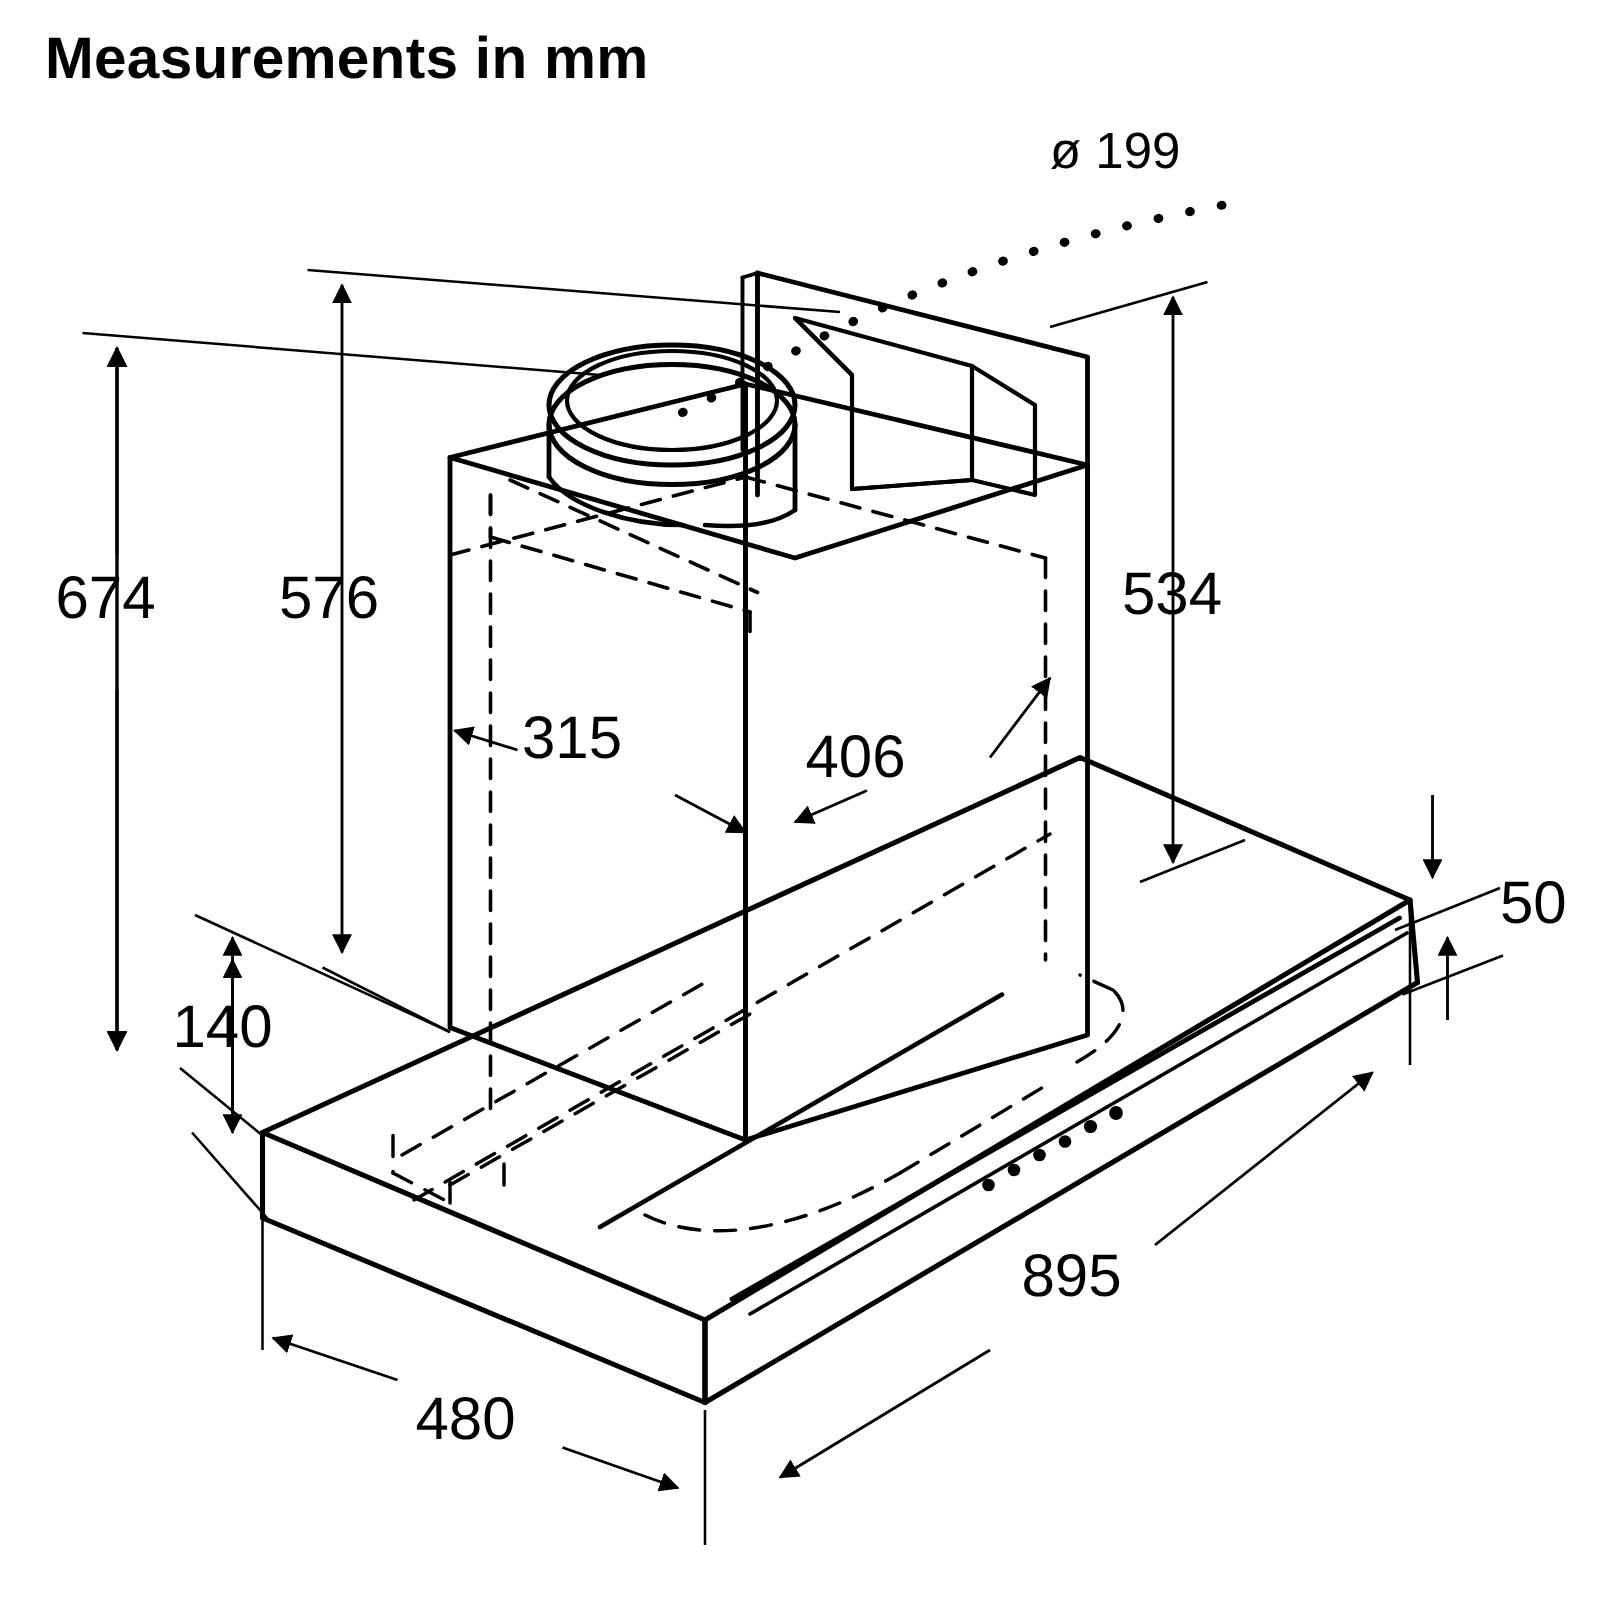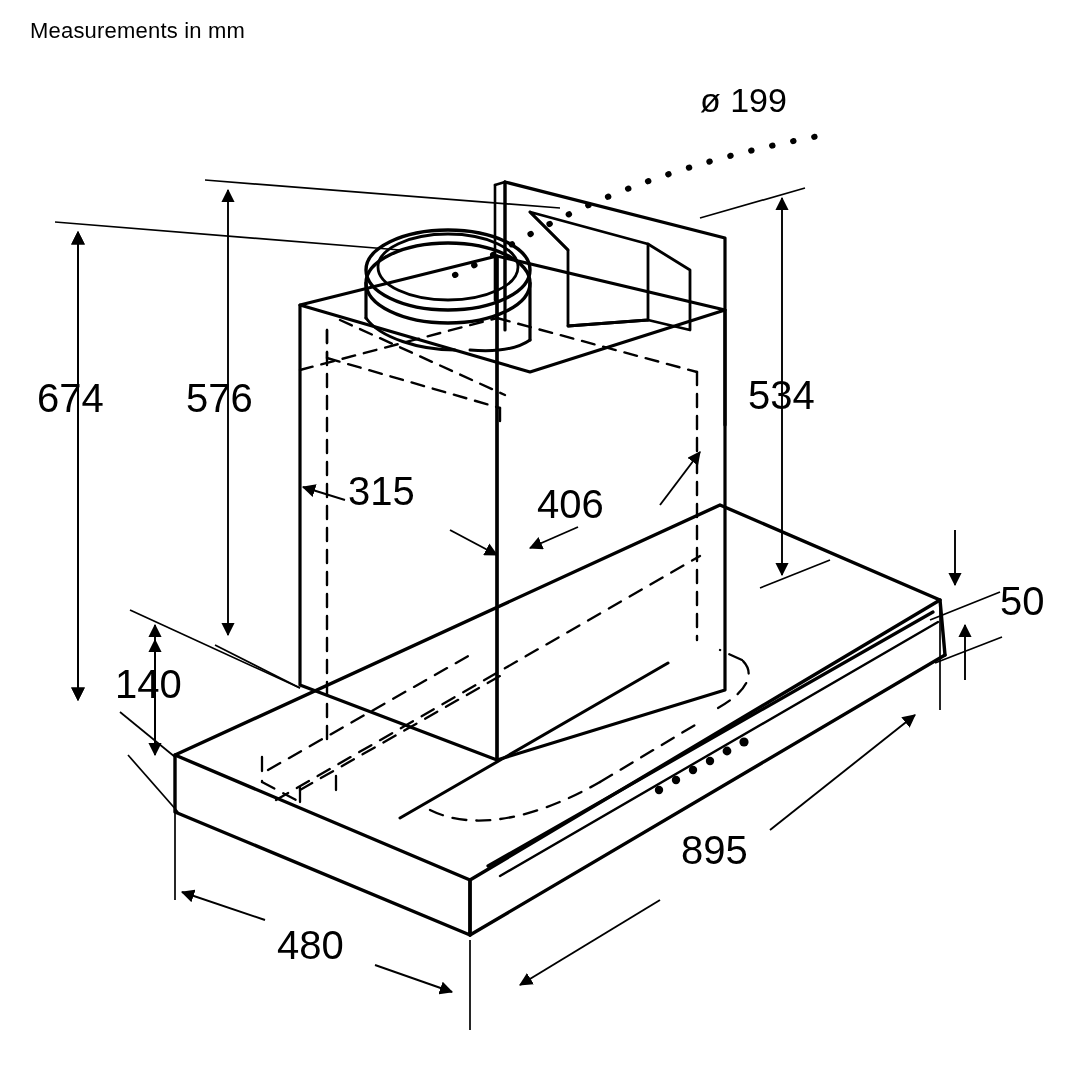--- a/index.html
+++ b/index.html
@@ -12,24 +12,25 @@
     width: 1080px;
     height: 1080px;
     background: #ffffff;
     font-family: "Liberation Sans", sans-serif;
     overflow: hidden;
   }
   #title {
     position: absolute;
     left: 30px;
     top: 18px;
-    font-size: 22px;
+    font-size: 39px;
     color: #000000;
     letter-spacing: 0.2px;
     white-space: nowrap;
+    font-weight: bold;
   }
   svg.drawing {
     position: absolute;
     left: 0;
     top: 0;
     width: 1080px;
     height: 1080px;
   }
   .lbl {
     font-family: "Liberation Sans", sans-serif;

